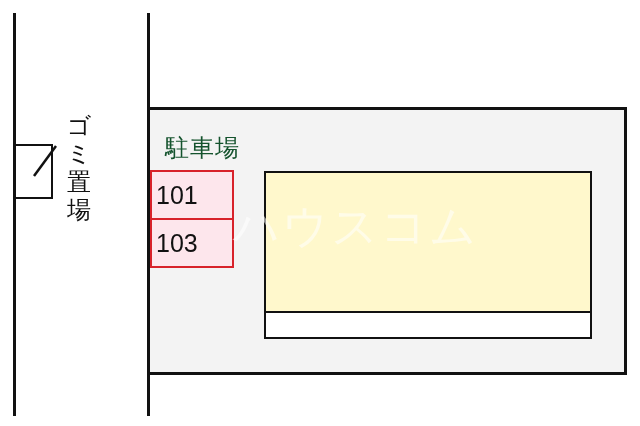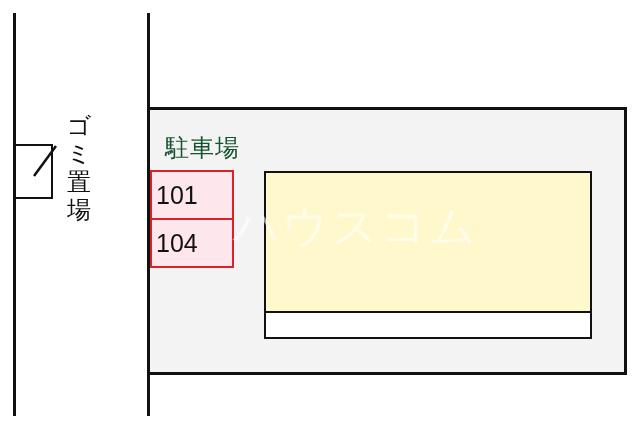--- a/index.html
+++ b/index.html
@@ -47,21 +47,21 @@
 </div>
 
 <div class="lot"></div>
 <div class="lot-title">駐車場</div>
 
 <div class="stalls">
   <div class="stall">
       <span>101</span>
     </div>
   <div class="stall">
-      <span>104</span>
+      <span>103</span>
     </div>
 </div>
 
 <div class="building">
   <div class="yard"></div>
 </div>
 
 <div class="watermark">ハウスコム</div>
 
 </body></html>

